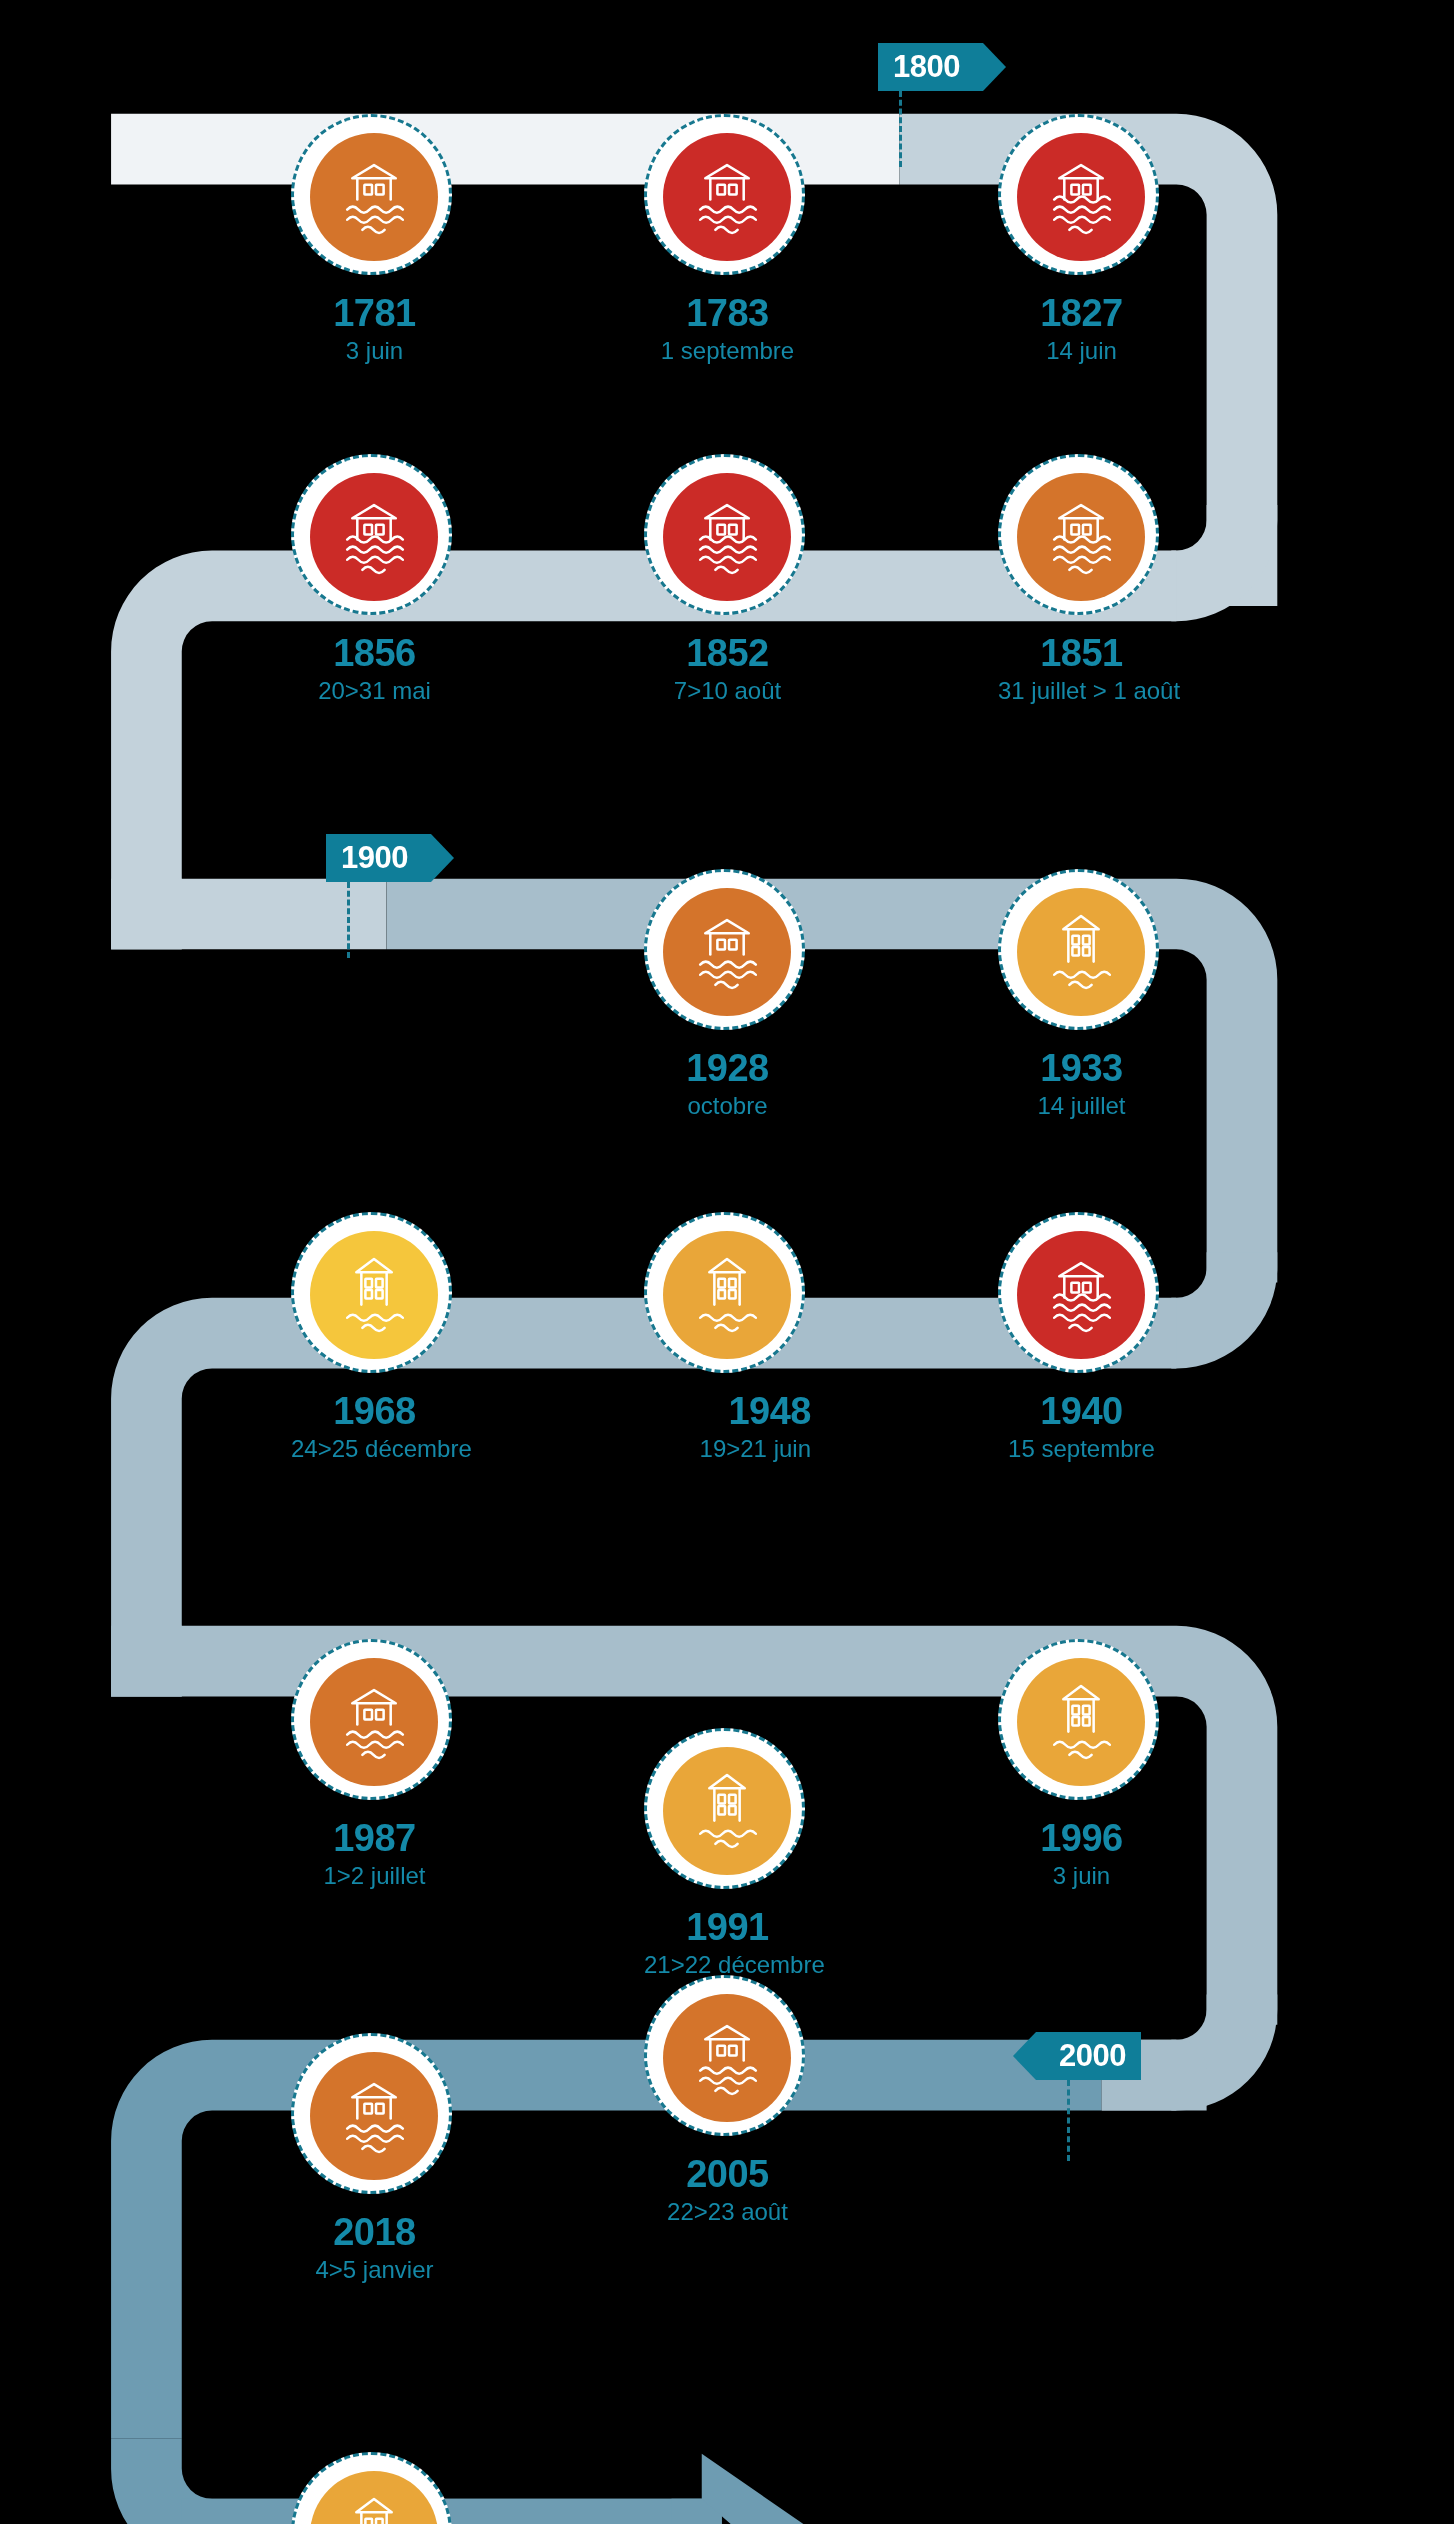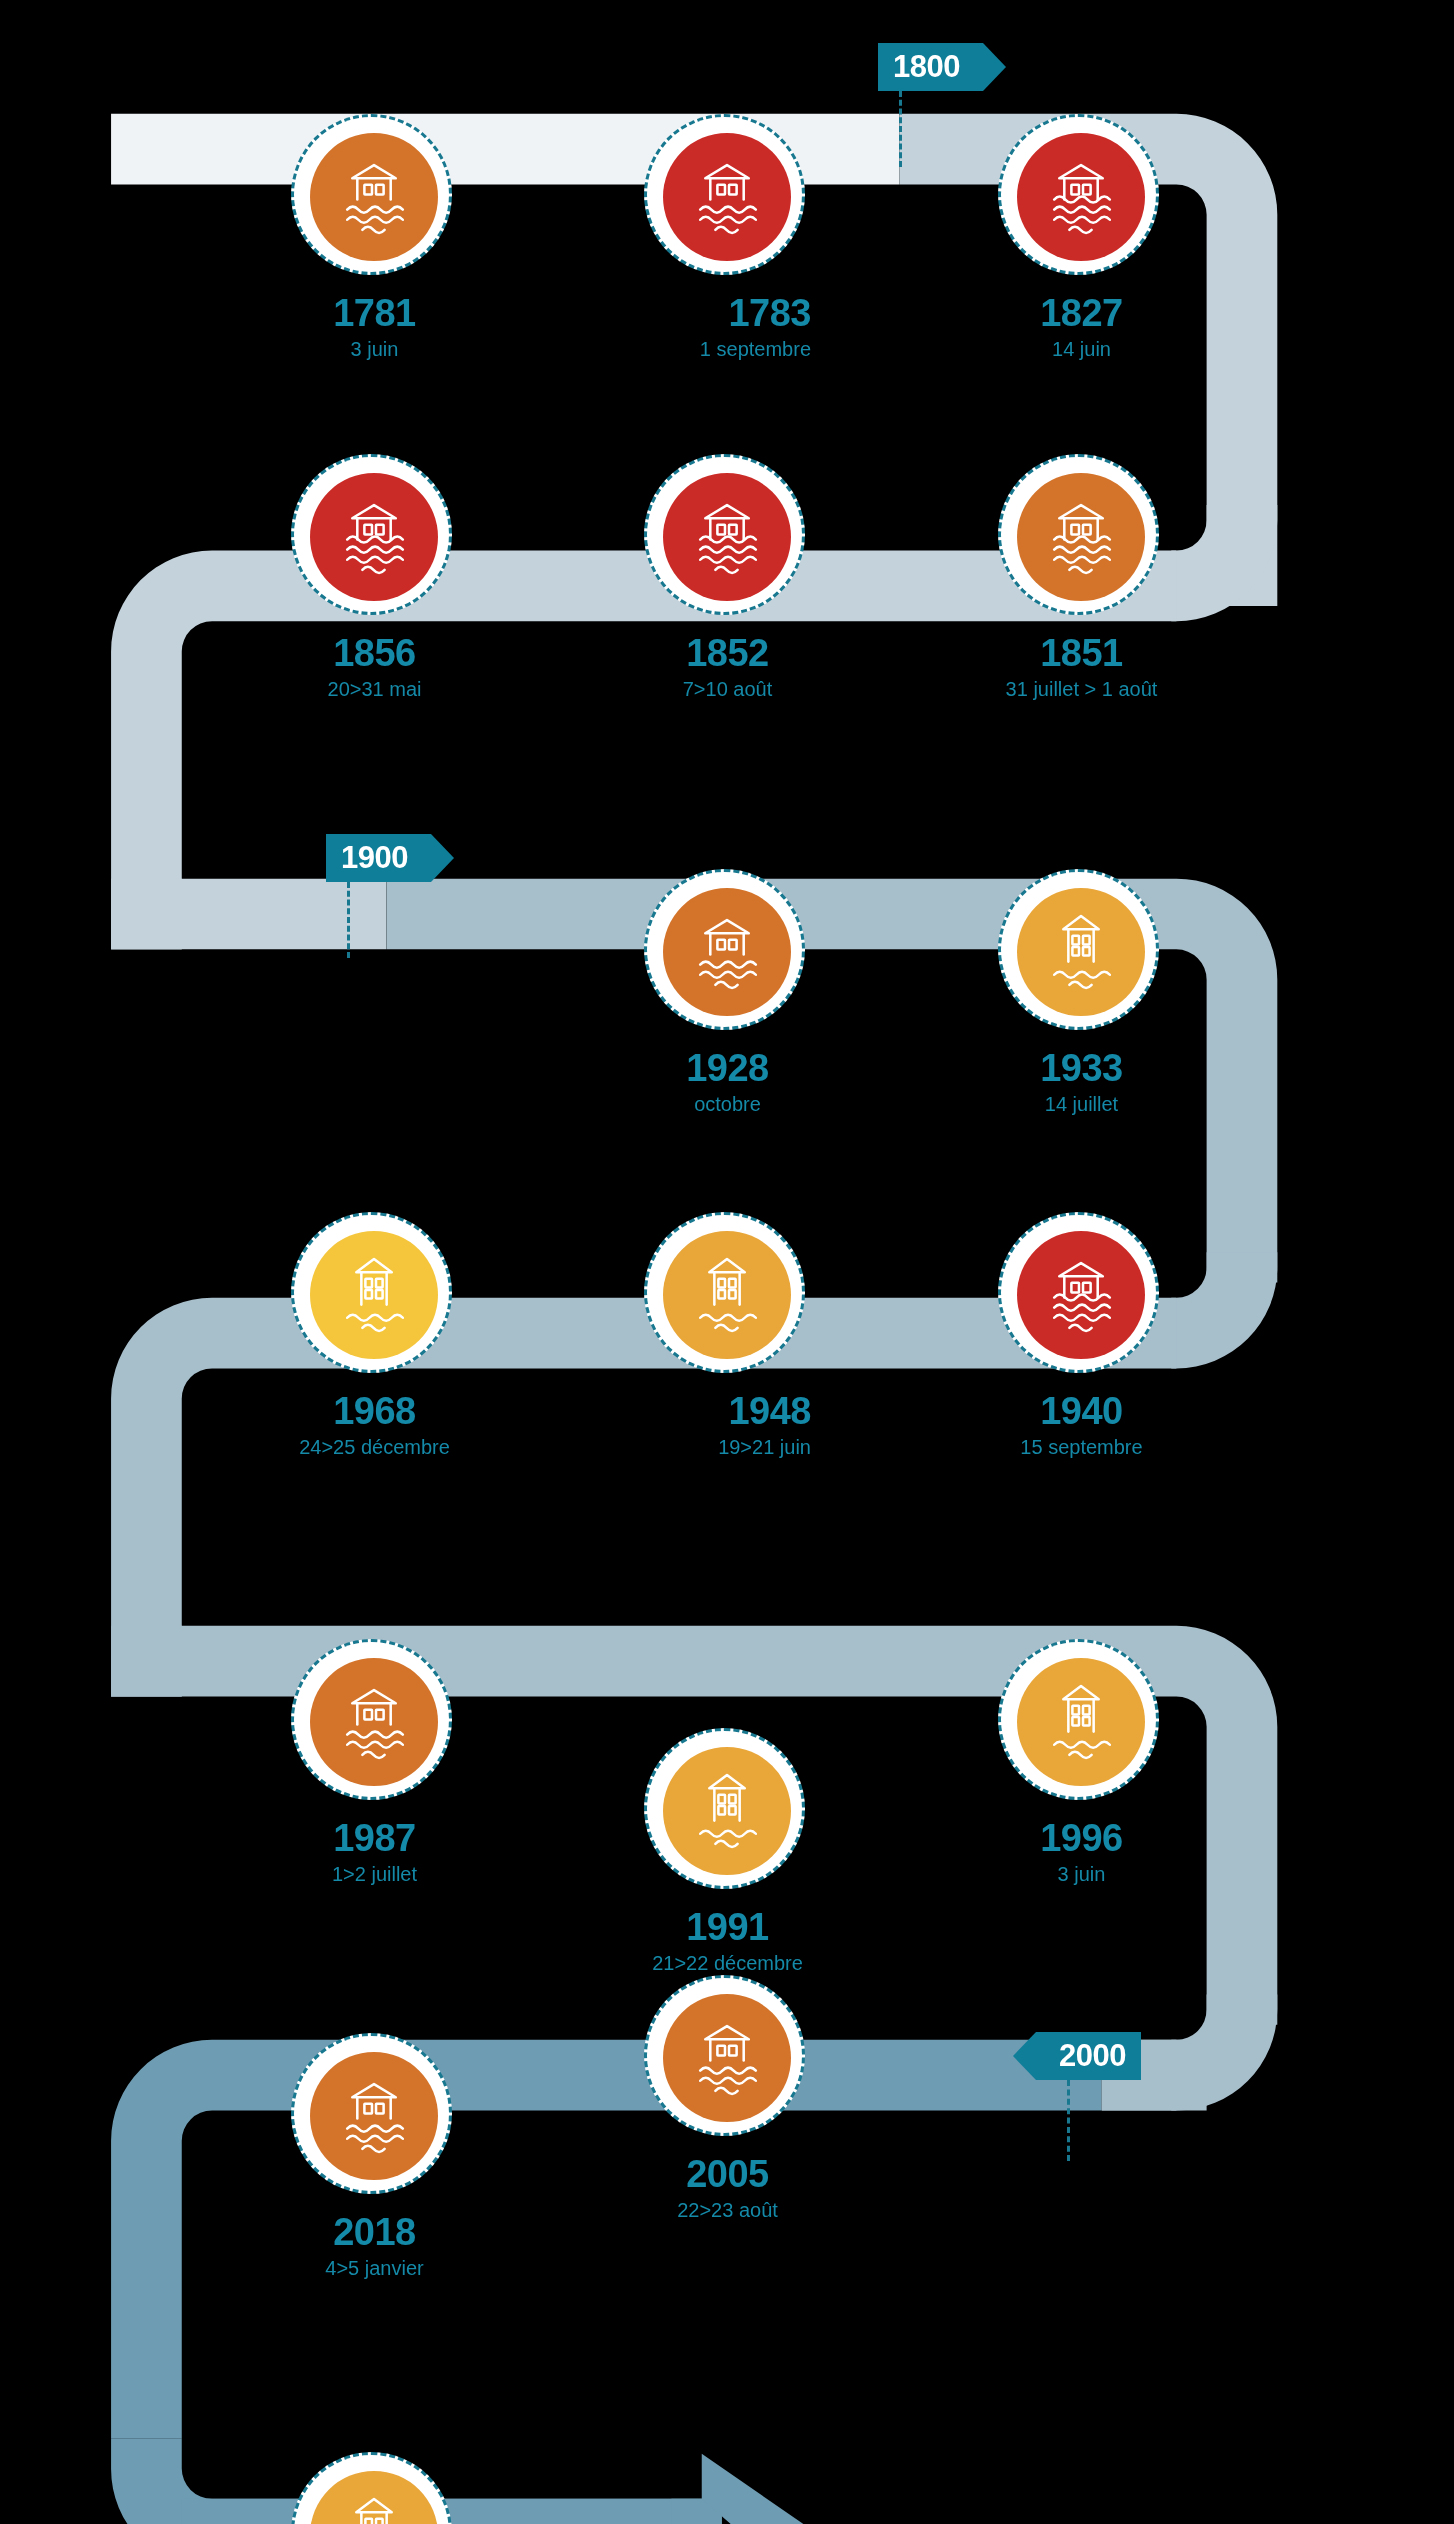--- a/index.html
+++ b/index.html
@@ -63,21 +63,21 @@
   .yr{
     margin-top:13px;
     font-size:38px;
     font-weight:bold;
     color:#1489A8;
     letter-spacing:-0.5px;
     line-height:1;
   }
   .dt{
     margin-top:7px;
-    font-size:20px;
+    font-size:24px;
     color:#1489A8;
     line-height:1;
     white-space:nowrap;
   }
   
   .era{
     position:absolute;
     height:48px;
   }
   .era .flag{
@@ -218,21 +218,21 @@
             </g>
             <path d="M 22 110 q 11 -12 22 0 q 11 12 22 0 q 11 -12 22 0 q 11 12 22 0 q 11 -12 22 0"></path>
             <path d="M 22 130 q 11 -12 22 0 q 11 12 22 0 q 11 -12 22 0 q 11 12 22 0 q 11 -12 22 0"></path>
             <path d="M 52 150 q 11 -12 22 0 q 11 12 22 0"></path>
           </svg>
         </div>
       </div>
       <div class="yr">1781</div>
       <div class="dt">3 juin</div>
     </div>
-  <div class="node" style="left:727px; top:114px;text-align:right;">
+  <div class="node" style="left:727px; top:114px;">
       <div class="badge">
         <div class="ring"></div>
         <div class="disc" style="background: rgb(203, 43, 39);">
           <svg width="76" height="86" viewBox="0 0 150 170" fill="none" stroke="#FFFFFF" stroke-width="5" stroke-linecap="round" stroke-linejoin="round">
             <path d="M 32 48 L 75 22 L 118 48 Z"></path>
             <path d="M 42 48 V 90"></path>
             <path d="M 108 48 V 90"></path>
             <g stroke-width="5">
               <rect x="56" y="61" width="15" height="19" rx="1"></rect>
               <rect x="79" y="61" width="15" height="19" rx="1"></rect>

